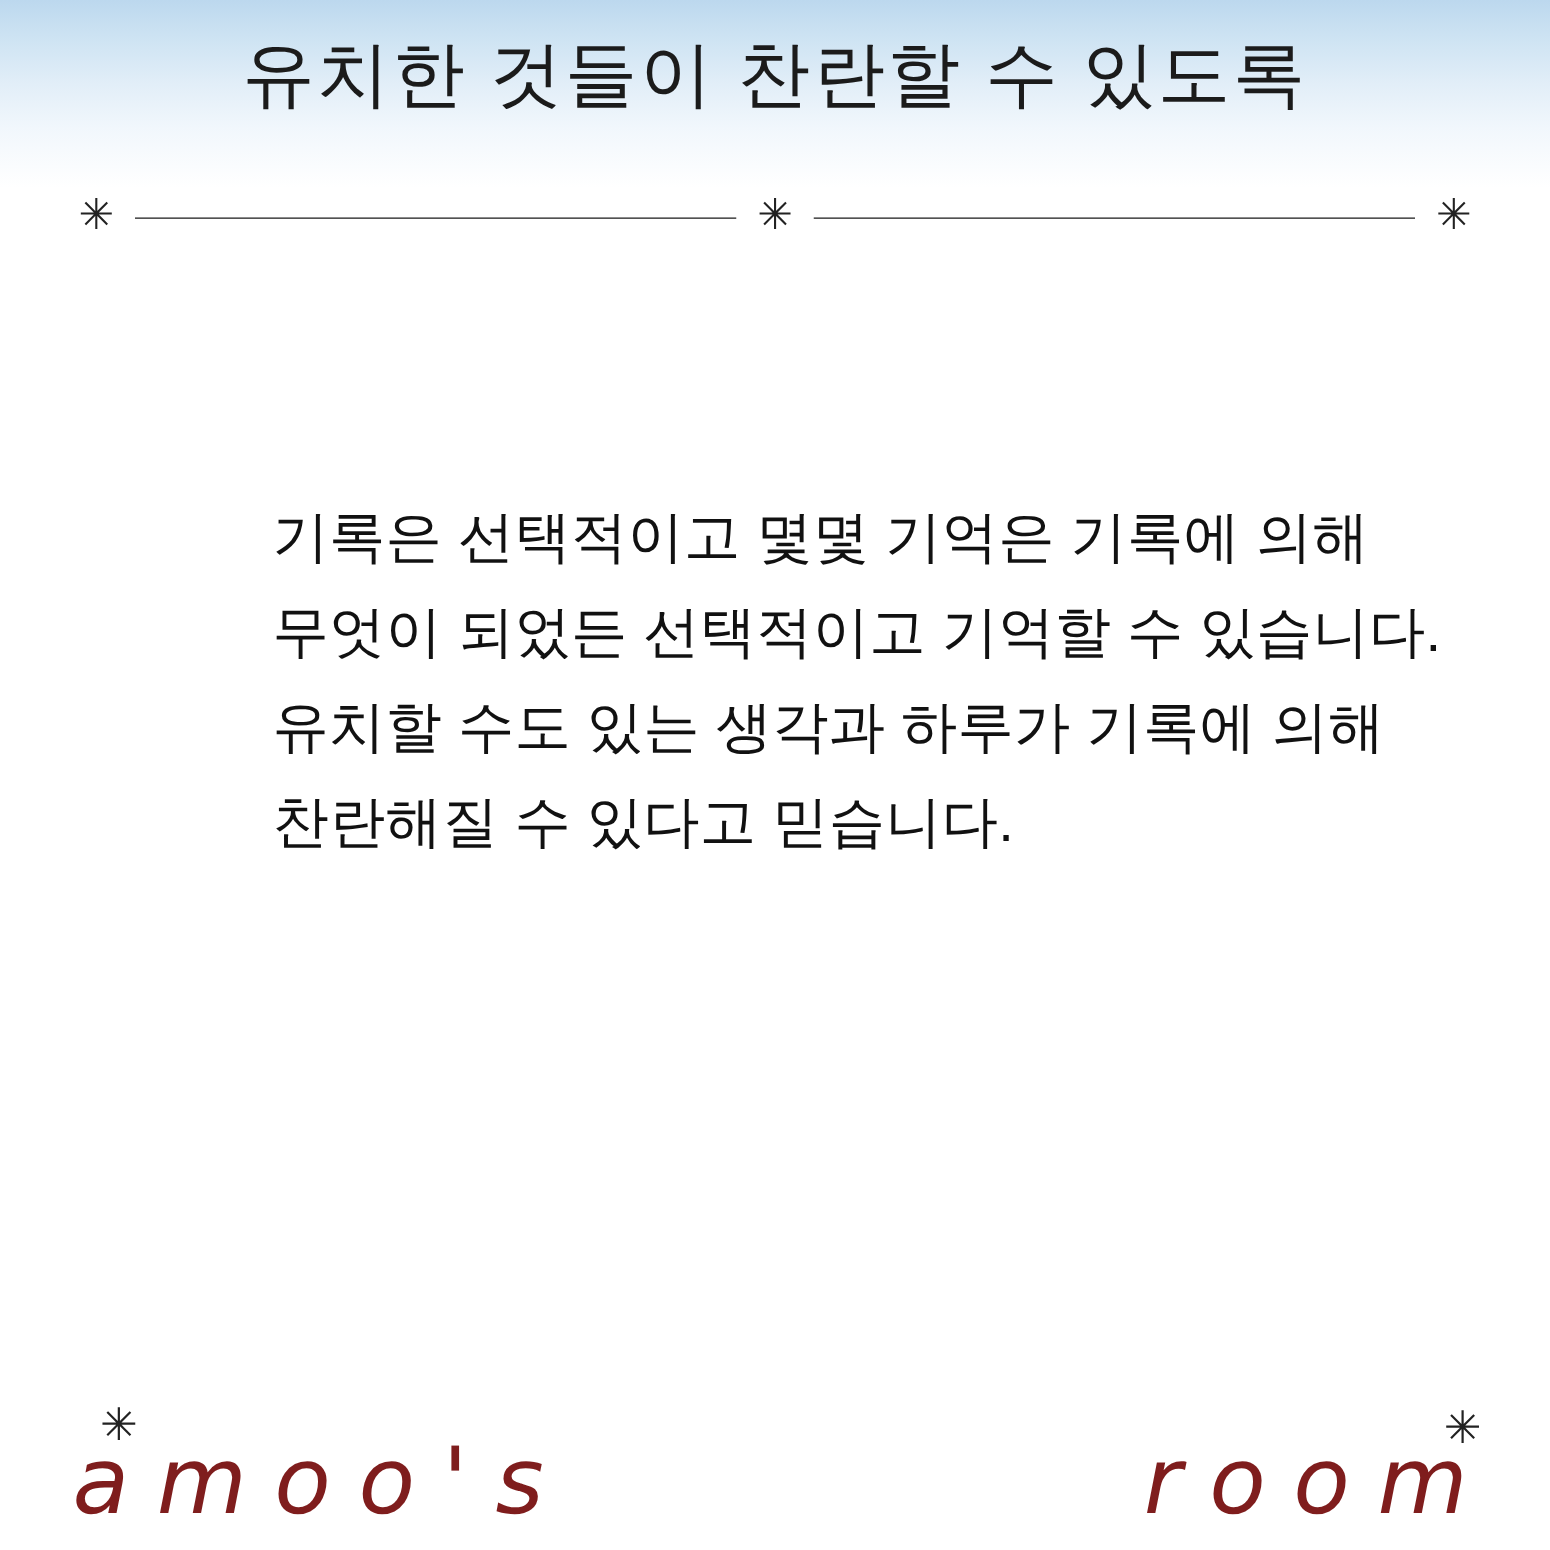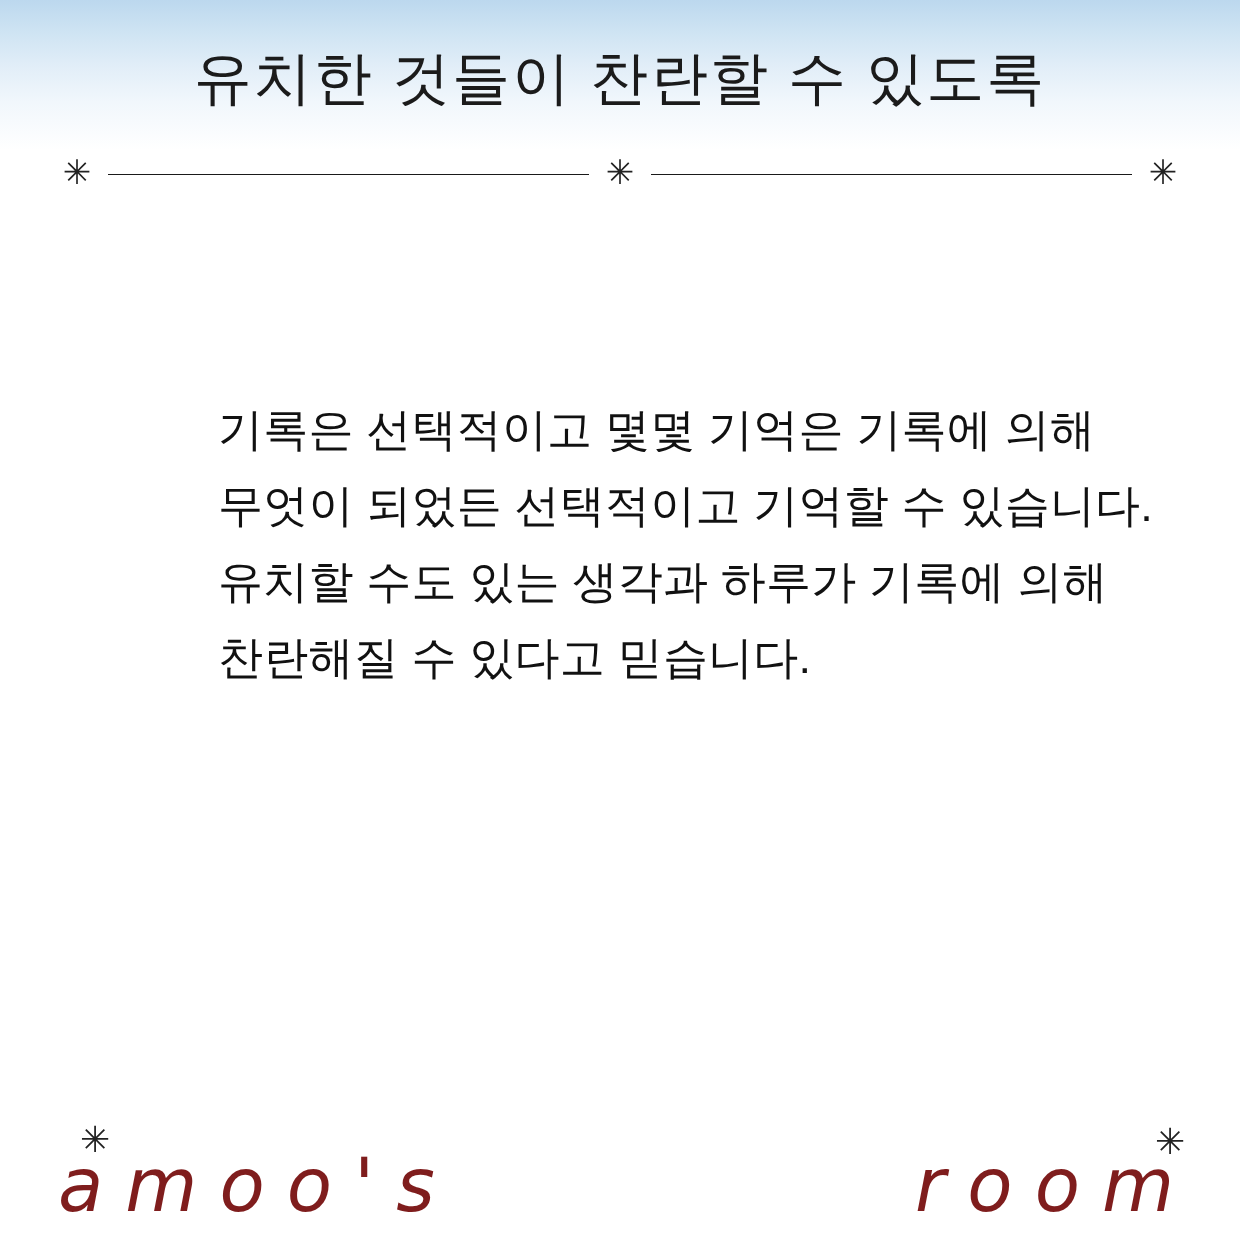--- a/index.html
+++ b/index.html
@@ -33,21 +33,21 @@
         #bcd8ee 0%,
         #cfe4f3 22%,
         #e2eef8 45%,
         #f1f7fc 68%,
         #ffffff 100%);
   }
 
   
   .title {
     position: absolute;
-    top: 46px;
+    top: 28px;
     left: 0;
     width: 1240px;
     text-align: center;
     font-size: 58px;
     letter-spacing: 2px;
     color: #1b1b1b;
     font-weight: 400;
     line-height: 1.1;
     white-space: nowrap;
   }

